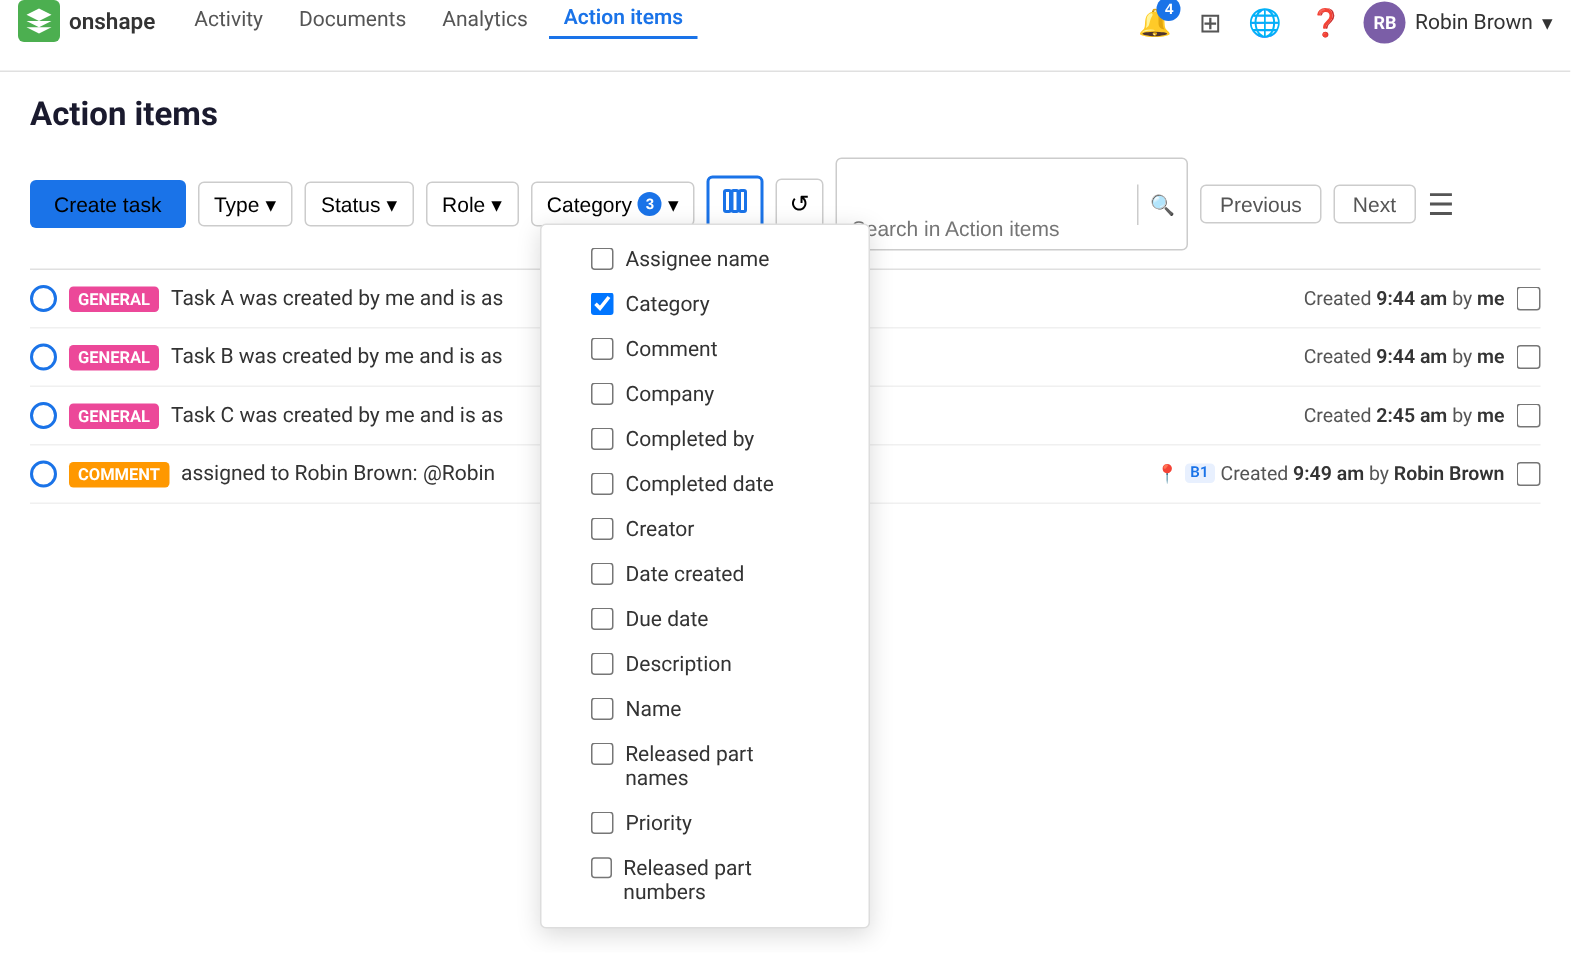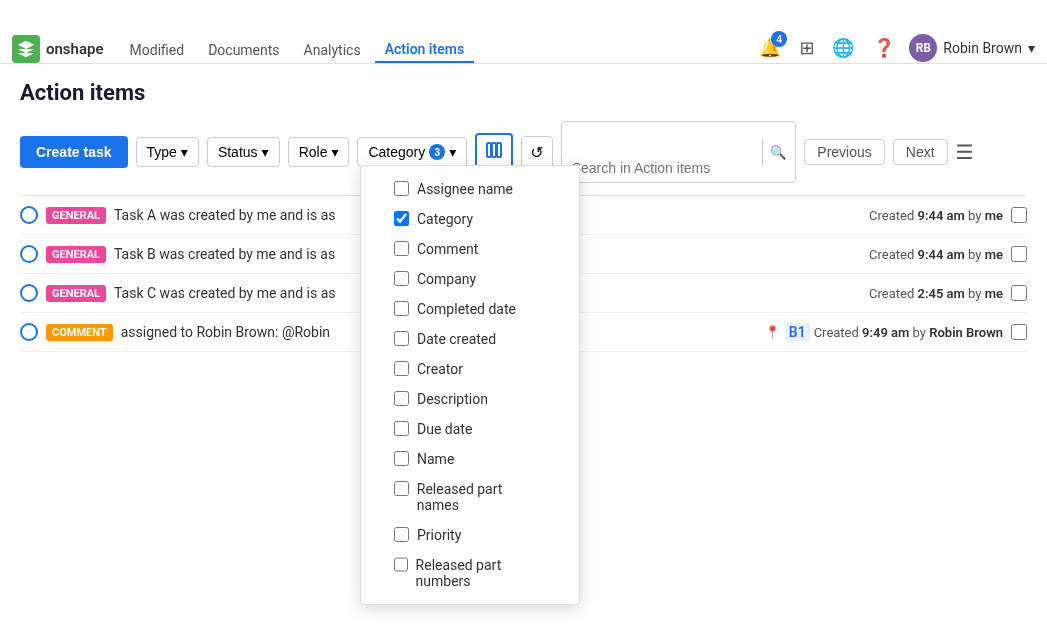--- a/index.html
+++ b/index.html
@@ -1,64 +1,64 @@
 <!DOCTYPE html>
 <html><head>
   <meta charset="utf-8">
   <style>
     * { box-sizing: border-box; margin: 0; padding: 0; }
     body { font-family: -apple-system, BlinkMacSystemFont, 'Segoe UI', Roboto, sans-serif; font-size: 14px; color: #333; background: #fff; width: 1047px; height: 635px; overflow: hidden; }
 
     
     .navbar {
-      display: flex; align-items: flex-end; height: 64px;
+      display: flex; align-items: flex-start; height: 48px;
       border-bottom: 1px solid #e0e0e0; padding: 0 12px; gap: 16px;
     }
     .navbar-logo { display: flex; align-items: center; gap: 6px; font-weight: 600; font-size: 15px; }
     .logo-icon { width: 28px; height: 28px; background: #4CAF50; border-radius: 4px; display: flex; align-items: center; justify-content: center; }
     .logo-icon svg { width: 20px; height: 20px; }
     .navbar-links { display: flex; align-items: center; gap: 4px; }
     .nav-link { padding: 4px 10px; color: #555; text-decoration: none; font-size: 14px; cursor: pointer; }
     .nav-link.active { color: #1a73e8; font-weight: 600; border-bottom: 2px solid #1a73e8; }
     .navbar-right { margin-left: auto; display: flex; align-items: center; gap: 10px; }
     .icon-btn { background: none; border: none; cursor: pointer; color: #555; font-size: 18px; padding: 4px; position: relative; }
     .badge { position: absolute; top: -2px; right: -2px; background: #1a73e8; color: white; border-radius: 10px; font-size: 10px; width: 16px; height: 16px; display: flex; align-items: center; justify-content: center; font-weight: bold; }
     .user-avatar { display: flex; align-items: center; gap: 6px; cursor: pointer; font-size: 14px; color: #333; }
     .avatar-circle { width: 28px; height: 28px; border-radius: 50%; background: #7b5ea7; color: white; display: flex; align-items: center; justify-content: center; font-size: 12px; font-weight: bold; }
 
     
     .page-content { padding: 16px 20px; }
     .page-title { font-size: 22px; font-weight: 700; color: #1a1a2e; margin-bottom: 16px; }
 
     
     .toolbar { display: flex; align-items: center; gap: 8px; margin-bottom: 12px; position: relative; }
-    .btn-create { background: #1a73e8; color: #ffffff; border: none; border-radius: 4px; padding: 8px 16px; font-size: 14px; font-weight: 700; cursor: pointer; }
+    .btn-create { background: #1a73e8; color: #000000; border: none; border-radius: 4px; padding: 8px 16px; font-size: 14px; font-weight: 400; cursor: pointer; }
     .btn-filter { background: white; border: 1px solid #ccc; border-radius: 4px; padding: 6px 10px; font-size: 14px; cursor: pointer; display: flex; align-items: center; gap: 4px; }
     .btn-filter .badge-count { background: #1a73e8; color: white; border-radius: 50%; width: 16px; height: 16px; font-size: 10px; display: flex; align-items: center; justify-content: center; font-weight: bold; }
     .btn-columns { background: white; border: 1px solid #ccc; border-radius: 4px; padding: 6px 8px; cursor: pointer; font-size: 16px; border: 2px solid #1a73e8; }
     .btn-icon { background: white; border: 1px solid #ccc; border-radius: 4px; padding: 6px 8px; cursor: pointer; font-size: 16px; }
     .search-wrapper { display: flex; align-items: center; border: 1px solid #ccc; border-radius: 4px; overflow: hidden; }
     .search-input { border: none; outline: none; padding: 6px 10px; font-size: 14px; width: 200px; margin-top: 32px; }
     .search-btn { background: none; border: none; border-left: 1px solid #ccc; padding: 6px 8px; cursor: pointer; }
     .btn-prev, .btn-next { background: white; border: 1px solid #ccc; border-radius: 4px; padding: 4px 12px; cursor: pointer; font-size: 14px; color: #555; }
     .btn-list { background: none; border: none; cursor: pointer; font-size: 20px; color: #555; }
 
     
     .task-list { border-top: 1px solid #e0e0e0; }
     .task-row { display: flex; align-items: center; padding: 10px 0; border-bottom: 1px solid #f0f0f0; gap: 8px; }
     .task-circle { width: 18px; height: 18px; border-radius: 50%; border: 2px solid #1a73e8; flex-shrink: 0; cursor: pointer; }
     .tag { padding: 2px 6px; border-radius: 3px; font-size: 11px; font-weight: 700; color: white; flex-shrink: 0; }
     .tag-general { background: #ec4899; }
     .tag-comment { background: #ff9800; }
     .task-text { flex: 1; font-size: 14px; white-space: nowrap; overflow: hidden; text-overflow: ellipsis; max-width: 500px; }
-    .task-meta { margin-left: auto; font-size: 13px; color: #555; white-space: nowrap; display: flex; align-items: center; gap: 4px; }
+    .task-meta { margin-left: auto; font-size: 13px; color: #555; white-space: nowrap; display: flex; align-items: flex-start; gap: 4px; }
     .task-meta strong { font-weight: 600; color: #333; }
     .task-checkbox { width: 16px; height: 16px; flex-shrink: 0; cursor: pointer; }
     .pin-icon { color: #555; font-size: 12px; }
-    .b1-badge { background: #e8f0fe; color: #1a73e8; border-radius: 3px; padding: 1px 4px; font-size: 14px; font-weight: 600; }
+    .b1-badge { background: #e8f0fe; color: #1a73e8; border-radius: 3px; padding: 1px 4px; font-size: 10px; font-weight: 600; }
 
     
     .dropdown-overlay { position: absolute; top: 44px; left: 340px; z-index: 100; background: white; border: 1px solid #ddd; border-radius: 4px; box-shadow: 0 4px 16px rgba(0,0,0,0.15); width: 220px; padding: 8px 0; }
     .dropdown-item { display: flex; align-items: flex-start; gap: 8px; padding: 7px 33px; cursor: pointer; font-size: 14px; }
     .dropdown-item input[type="checkbox"] { width: 15px; height: 15px; cursor: pointer; }
     .dropdown-item label { cursor: pointer; }
   </style>
 </head>
 <body>
 
@@ -66,21 +66,21 @@
   <div class="navbar-logo">
     <div class="logo-icon">
       <svg viewBox="0 0 24 24" fill="white">
           <path d="M12 2L2 7l10 5 10-5-10-5zM2 17l10 5 10-5M2 12l10 5 10-5"></path>
         </svg>
     </div>
     <span>onshape</span>
   </div>
 
   <div class="navbar-links">
-    <a class="nav-link">Modified</a>
+    <a class="nav-link">Activity</a>
     <a class="nav-link">Documents</a>
     <a class="nav-link">Analytics</a>
     <a class="nav-link active">Action items</a>
   </div>
 
   <div class="navbar-right">
     <button class="icon-btn" style="position:relative;">
       🔔
       <span class="badge">4</span>
     </button>
@@ -153,38 +153,42 @@
         </div>
         <div class="dropdown-item">
           <input type="checkbox" id="col-2" style="">
           <label for="col-2">Comment</label>
         </div>
         <div class="dropdown-item">
           <input type="checkbox" id="col-3" style="">
           <label for="col-3">Company</label>
         </div>
         <div class="dropdown-item">
+          <input type="checkbox" id="col-4" style="">
+          <label for="col-4">Completed by</label>
+        </div>
+        <div class="dropdown-item">
           <input type="checkbox" id="col-5" style="">
           <label for="col-5">Completed date</label>
         </div>
         <div class="dropdown-item">
+          <input type="checkbox" id="col-6" style="">
+          <label for="col-6">Creator</label>
+        </div>
+        <div class="dropdown-item">
           <input type="checkbox" id="col-7" style="">
           <label for="col-7">Date created</label>
         </div>
         <div class="dropdown-item">
-          <input type="checkbox" id="col-6" style="">
-          <label for="col-6">Creator</label>
+          <input type="checkbox" id="col-9" style="">
+          <label for="col-9">Due date</label>
         </div>
         <div class="dropdown-item">
           <input type="checkbox" id="col-8" style="">
           <label for="col-8">Description</label>
-        </div>
-        <div class="dropdown-item">
-          <input type="checkbox" id="col-9" style="">
-          <label for="col-9">Due date</label>
         </div>
         <div class="dropdown-item">
           <input type="checkbox" id="col-12" style="">
           <label for="col-12">Name</label>
         </div>
         <div class="dropdown-item">
           <input type="checkbox" id="col-14" style="">
           <label for="col-14">Released part names</label>
         </div>
         <div class="dropdown-item">

